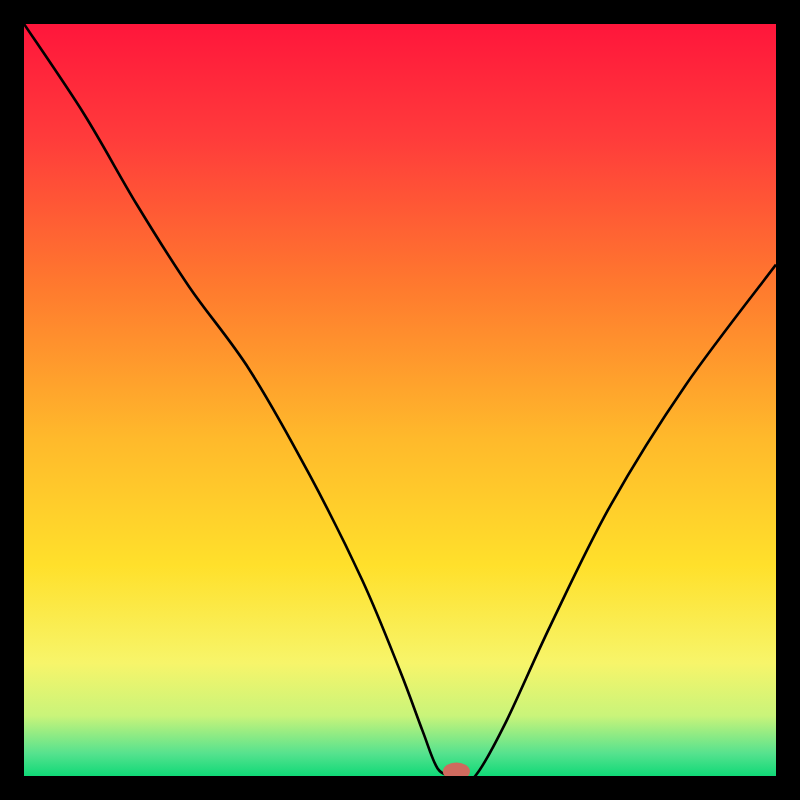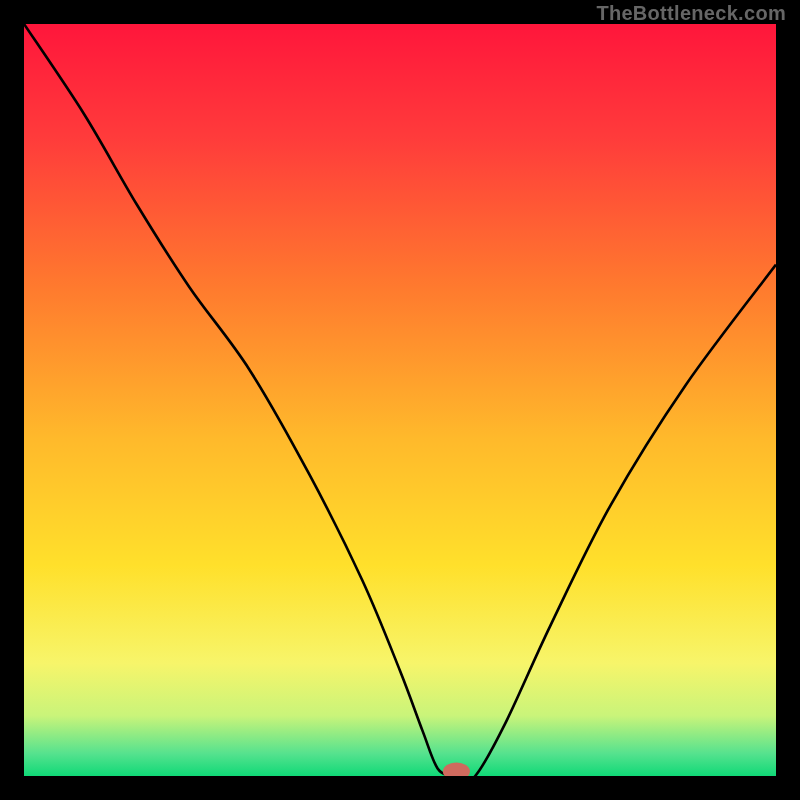--- a/index.html
+++ b/index.html
@@ -33,21 +33,20 @@
     letter-spacing: 0.3px;
   }
   svg {
     display: block;
   }
 </style>
 </head>
 <body>
 
 <div class="chart-container">
-  <div class="credit">TheBottleneck.com</div>
   <div class="plot-area">
     <svg id="chart-svg" width="752" height="752" viewBox="0 0 100 100" preserveAspectRatio="none">
       <defs>
         <linearGradient id="bg-grad" x1="0" y1="0" x2="0" y2="1">
             <stop offset="0%" stop-color="#ff163b"></stop>
             <stop offset="15%" stop-color="#ff3b3b"></stop>
             <stop offset="35%" stop-color="#ff7a2e"></stop>
             <stop offset="55.00000000000001%" stop-color="#ffb92b"></stop>
             <stop offset="72%" stop-color="#ffe02b"></stop>
             <stop offset="85%" stop-color="#f7f56a"></stop>

